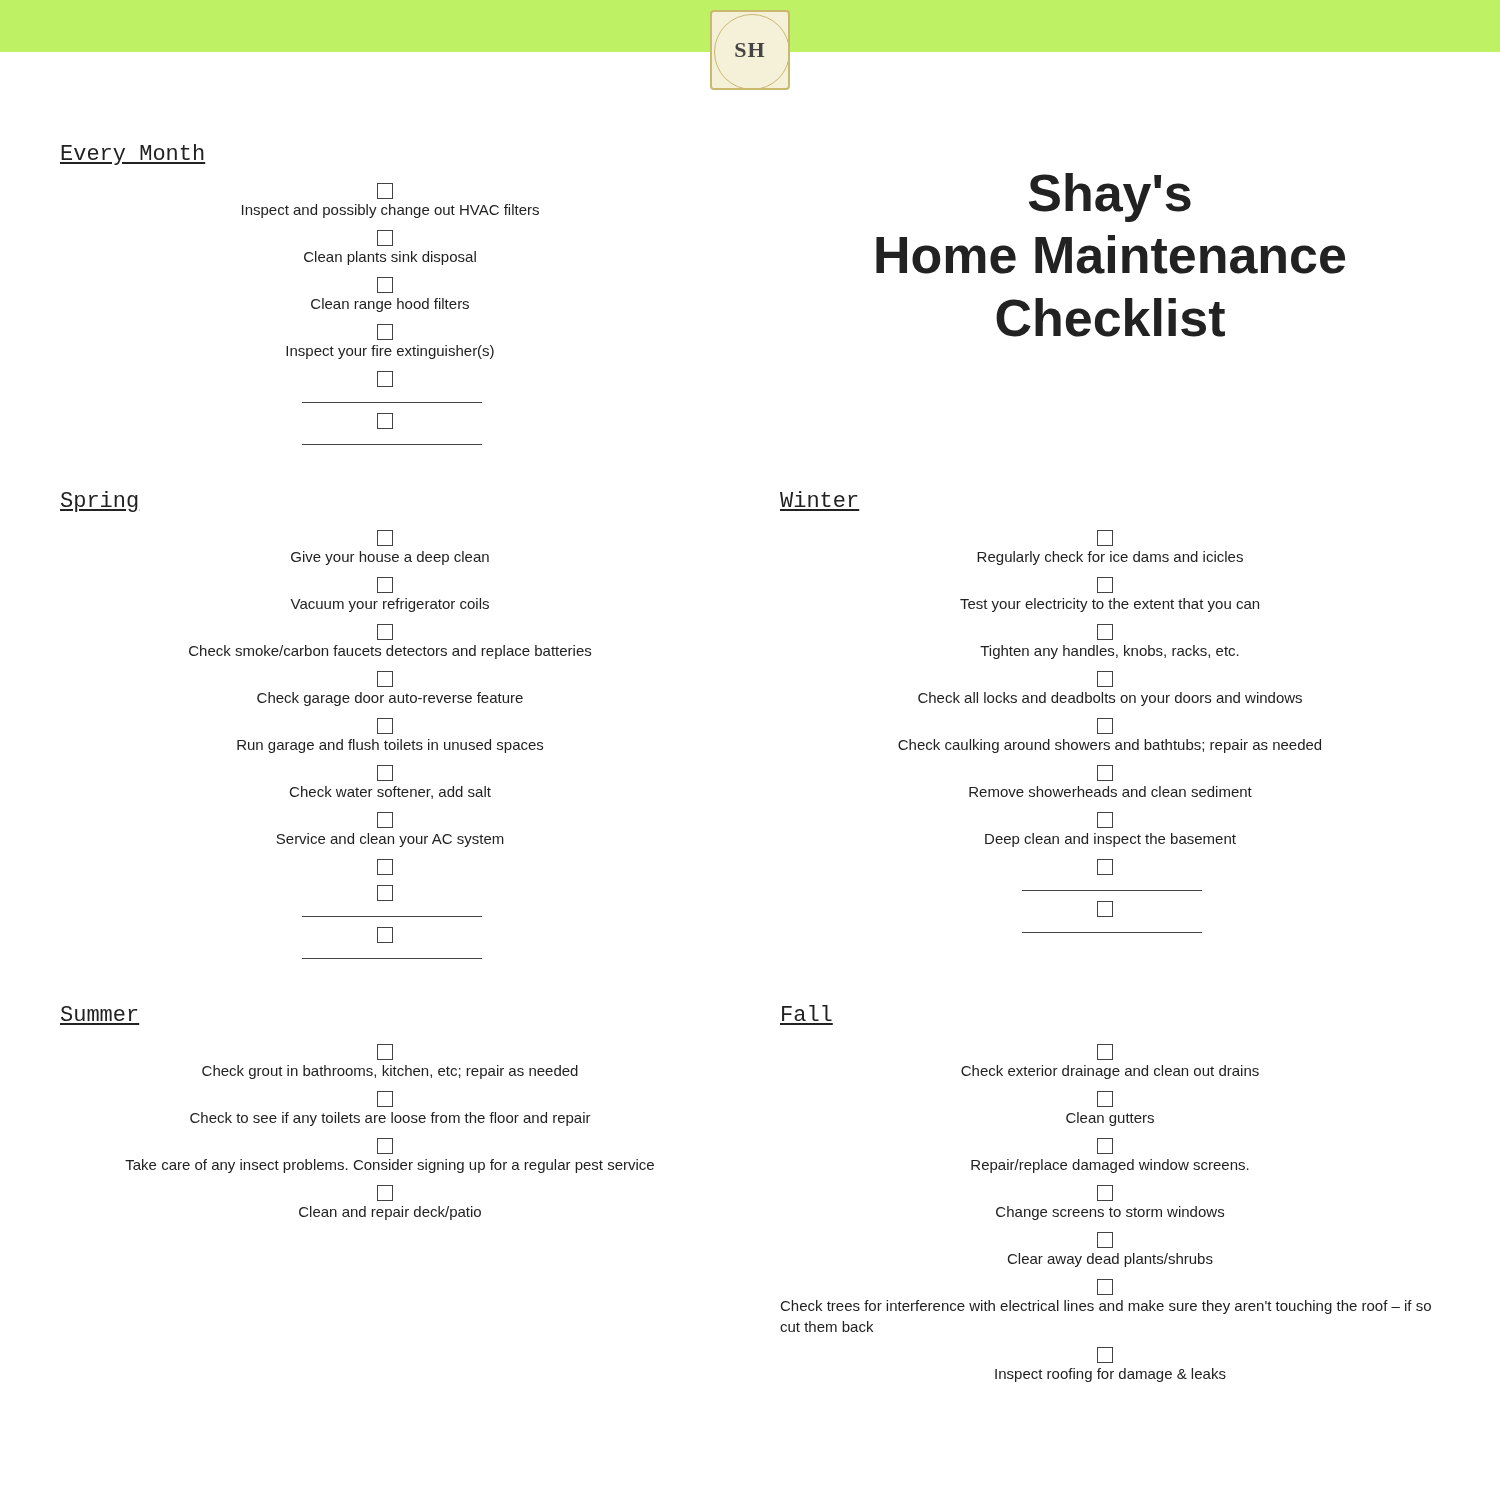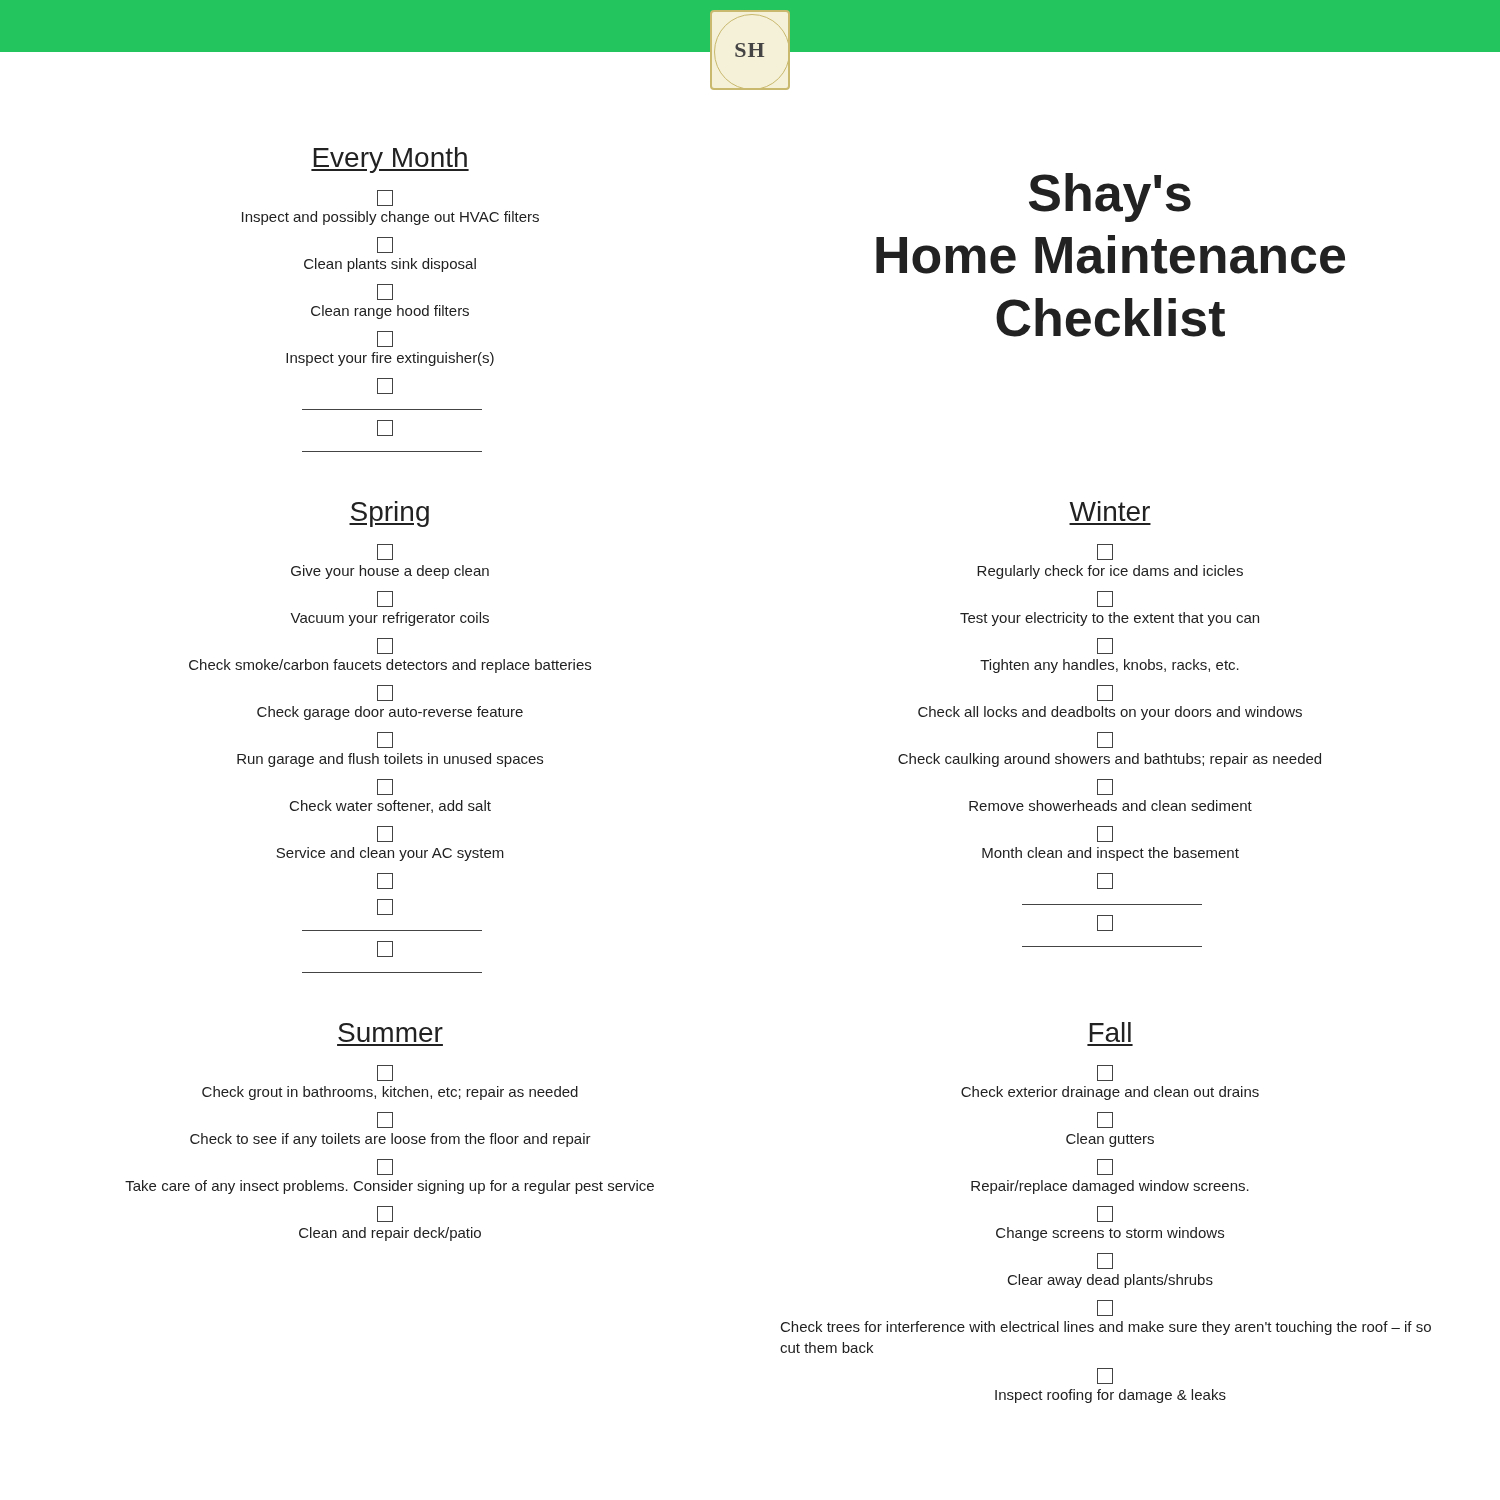--- a/index.html
+++ b/index.html
@@ -6,21 +6,21 @@
     body {
       font-family: Arial, sans-serif;
       background: #fff;
       color: #222;
       font-size: 15px;
       width: 1500px;
       min-height: 1500px;
       overflow-x: hidden;
     }
     .top-bar {
-      background: #22c55e;
+      background: #bef264;
       height: 52px;
       width: 100%;
       position: relative;
       display: flex;
       align-items: center;
       justify-content: center;
       text-align: right;
     }
     .logo-container {
       width: 80px;
@@ -68,26 +68,25 @@
     .title-block h1 {
       font-size: 52px;
       font-weight: bold;
       font-family: Arial, sans-serif;
       line-height: 1.2;
     }
     .section {
       margin-bottom: 36px;
     }
     .section-title {
-      font-size: 28px;
-      font-family: Liberation Sans, sans-serif;
+      font-size: 22px;
+      font-family: Liberation Mono, monospace;
       text-decoration: underline;
       margin-bottom: 14px;
       font-weight: normal;
-      text-align: center;
     }
     .checklist {
       list-style: none;
       padding: 0;
     }
     .checklist li {
       display: flex;
       align-items: center;
       margin-bottom: 8px;
       line-height: 1.4;
@@ -270,21 +269,21 @@
         <li>
           <span class="checkbox"></span>
           <span>Check caulking around showers and bathtubs; repair as needed</span>
         </li>
         <li>
           <span class="checkbox"></span>
           <span>Remove showerheads and clean sediment</span>
         </li>
         <li>
           <span class="checkbox"></span>
-          <span>Month clean and inspect the basement</span>
+          <span>Deep clean and inspect the basement</span>
         </li>
         <li>
           <span class="checkbox"></span>
           <span class="blank-line"></span>
         </li>
         <li>
           <span class="checkbox"></span>
           <span class="blank-line"></span>
         </li>
       </ul>

